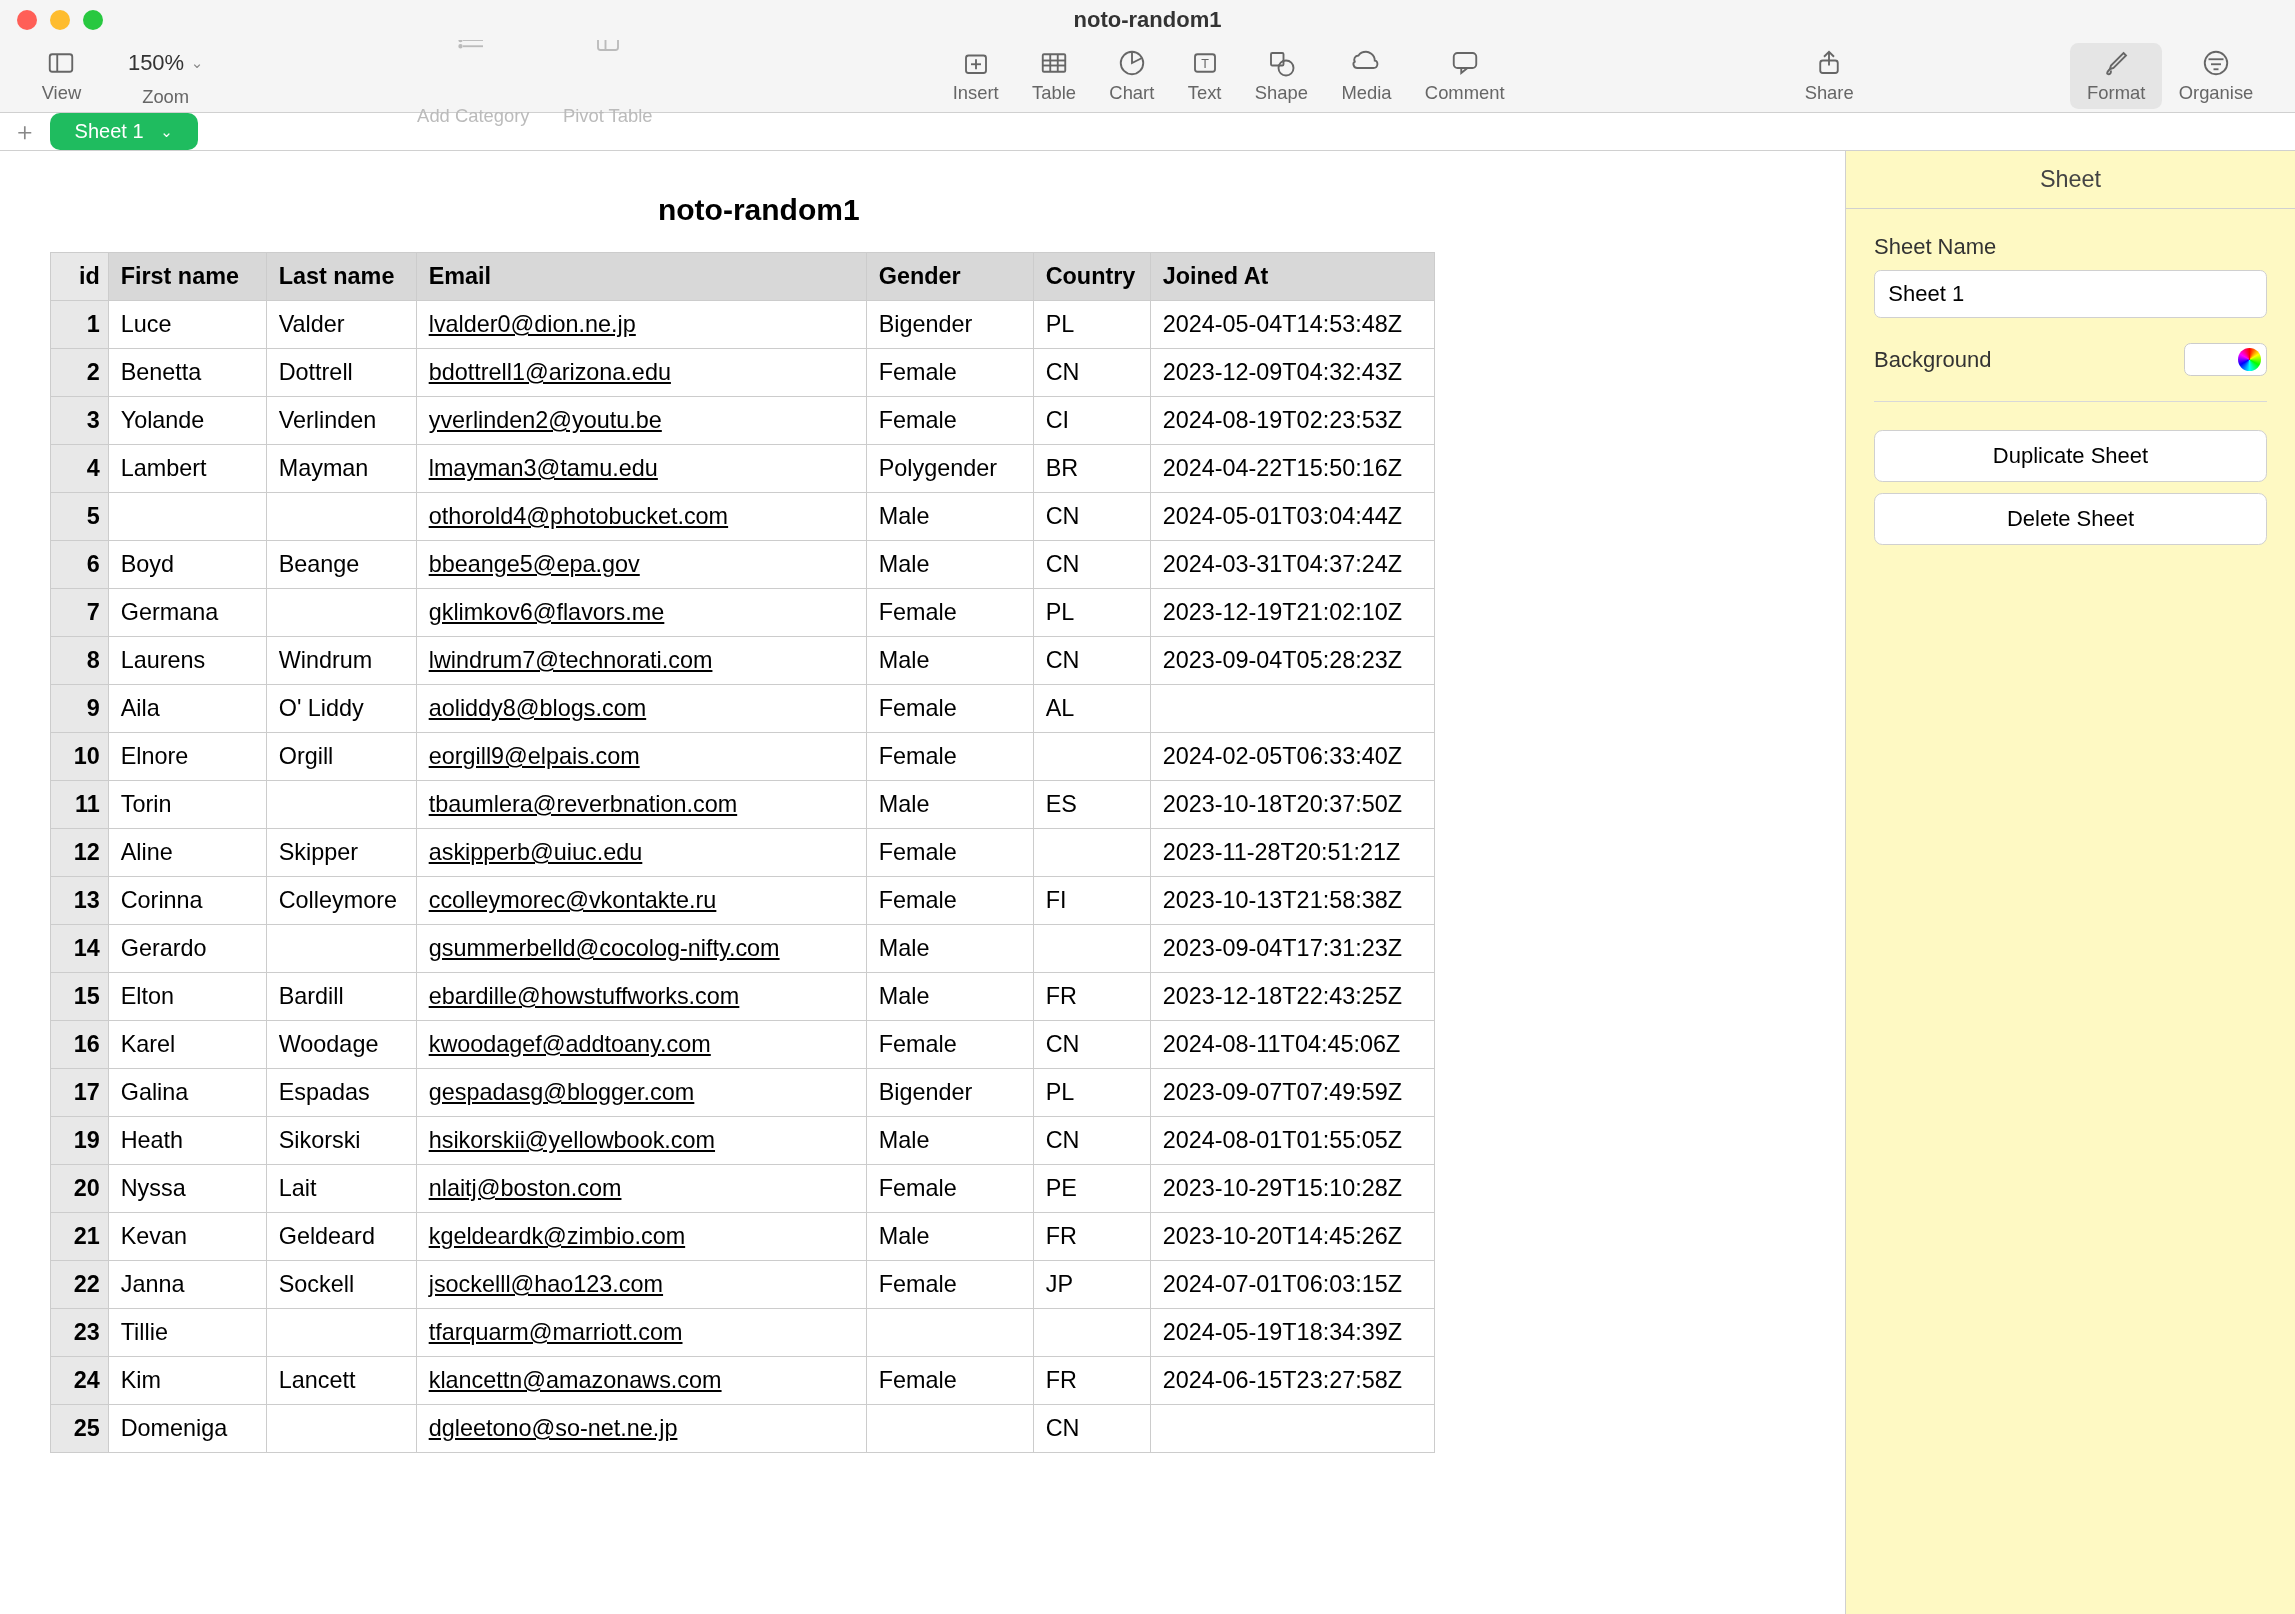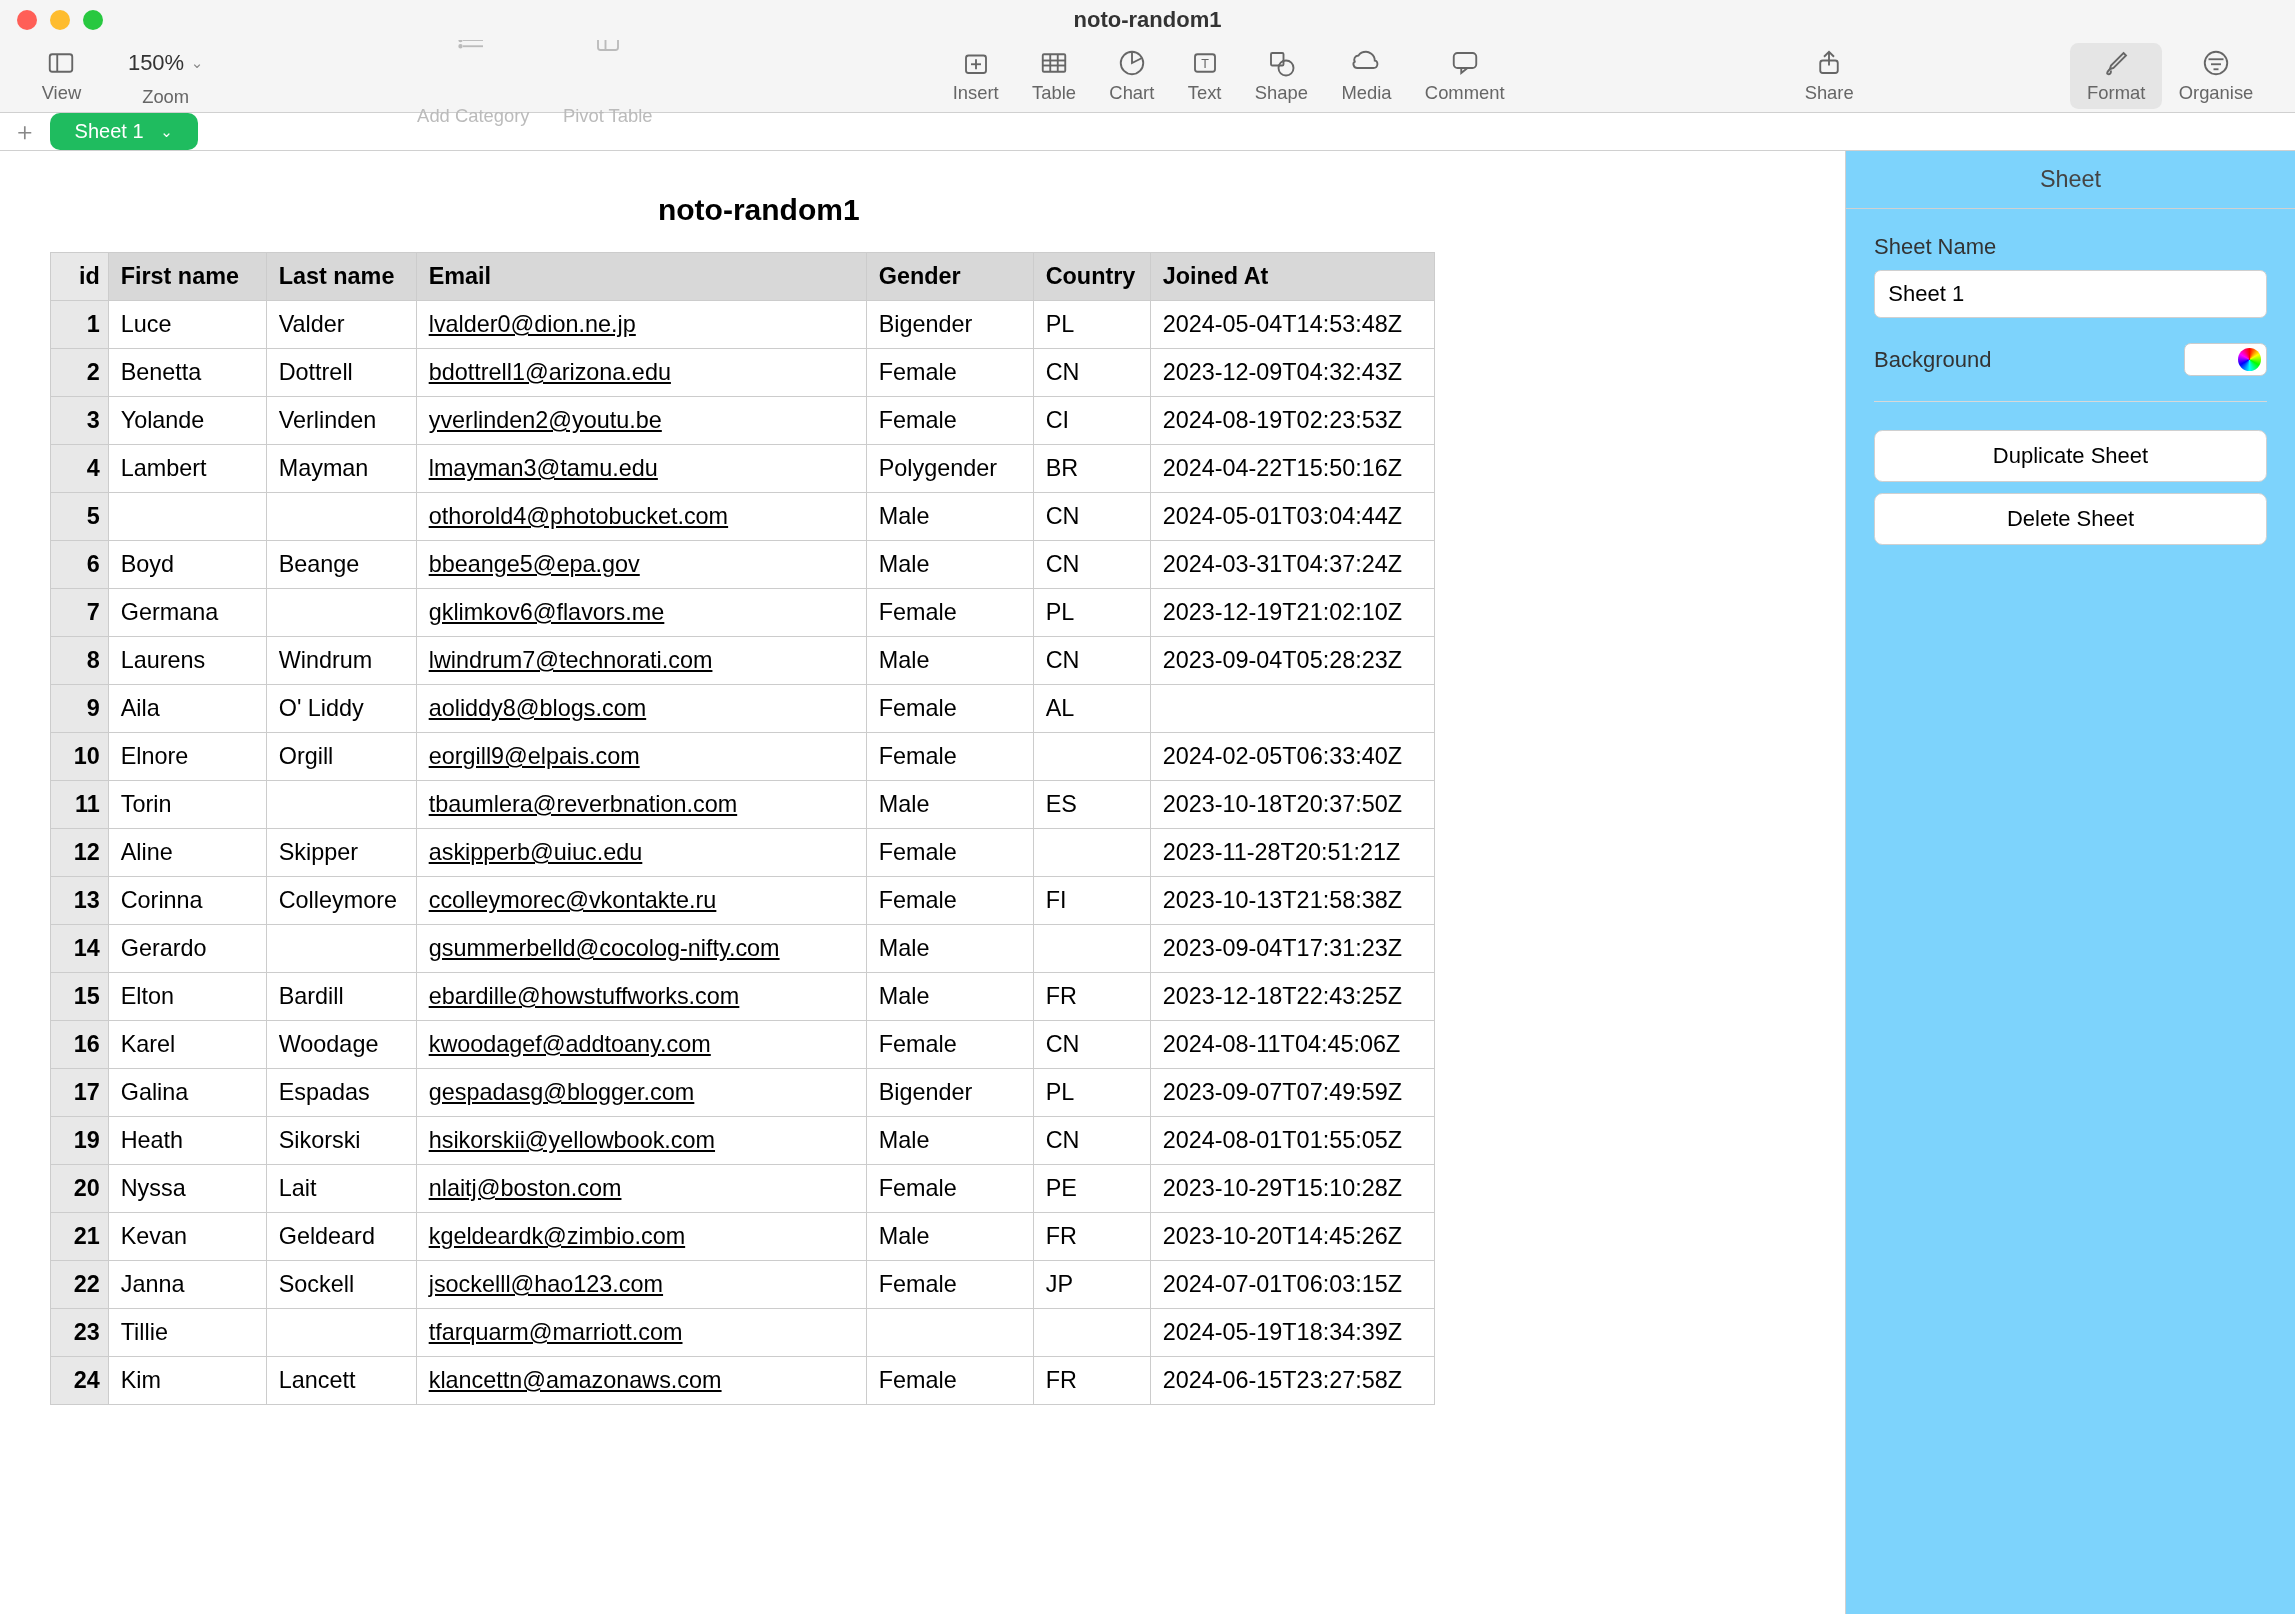--- a/index.html
+++ b/index.html
@@ -33,21 +33,21 @@
 th { background: #d8d8d8; font-weight: 700; }
 td.id-col, th.id-col { background: #e8e8e8; text-align: right; font-weight: 700; width: 58px; padding-right: 8.3px; }
 td a { color: #000; text-decoration: underline; }
 .col-id { width: 58px; }
 .col-fname { width: 158px; }
 .col-lname { width: 150px; }
 .col-email { width: 450px; }
 .col-gender { width: 167px; }
 .col-country { width: 117px; }
 .col-joined { width: 284px; }
-.inspector { width: 450px; background: #7dd3fc; border-left: 0.8px solid #d0d0d0; padding: 0; }
+.inspector { width: 450px; background: #fef9c3; border-left: 0.8px solid #d0d0d0; padding: 0; }
 .insp-tab { text-align: center; padding: 15px; font-size: 23.4px; color: #444; border-bottom: 0.8px solid #d0d0d0; }
 .insp-section { padding: 25px 28px; }
 .insp-label { font-size: 22px; color: #333; margin-bottom: 10px; }
 .insp-input { width: 100%; padding: 10px 13.3px; font-size: 22px; border: 0.8px solid #d0d0d0; border-radius: 6.7px; background: #fff; }
 .insp-row { display: flex; justify-content: space-between; align-items: center; margin-top: 25px; }
 .insp-row .insp-label { margin: 0; }
 .color-swatch { width: 83px; height: 33px; border: 0.8px solid #ccc; border-radius: 6.7px; background: #fff; display: flex; align-items: center; justify-content: flex-end; padding-right: 5px; }
 .color-circle { width: 23.4px; height: 23.4px; border-radius: 50%; background: conic-gradient(red, yellow, lime, cyan, blue, magenta, red); }
 .insp-divider { border: none; border-top: 0.8px solid #d8d8d8; margin: 25px 0 16.7px; }
 .insp-btn { width: 100%; padding: 11.7px; font-size: 22px; background: #fff; border: 0.8px solid #d0d0d0; border-radius: 8.3px; margin-top: 11.7px; cursor: pointer; }
@@ -440,20 +440,29 @@
           </tr>
           <tr>
             <td class="col-id id-col">24</td>
             <td class="col-fname">Kim</td>
             <td class="col-lname">Lancett</td>
             <td class="col-email"><a href="#">klancettn@amazonaws.com</a></td>
             <td class="col-gender">Female</td>
             <td class="col-country">FR</td>
             <td class="col-joined">2024-06-15T23:27:58Z</td>
           </tr>
+          <tr>
+            <td class="col-id id-col">25</td>
+            <td class="col-fname">Domeniga</td>
+            <td class="col-lname"></td>
+            <td class="col-email"><a href="#">dgleetono@so-net.ne.jp</a></td>
+            <td class="col-gender"></td>
+            <td class="col-country">CN</td>
+            <td class="col-joined"></td>
+          </tr>
         </tbody>
     </table>
   </div>
   <div class="inspector">
     <div class="insp-tab">Sheet</div>
     <div class="insp-section">
       <div class="insp-label">Sheet Name</div>
       <input class="insp-input" value="Sheet 1" style="">
       <div class="insp-row">
         <div class="insp-label">Background</div>

